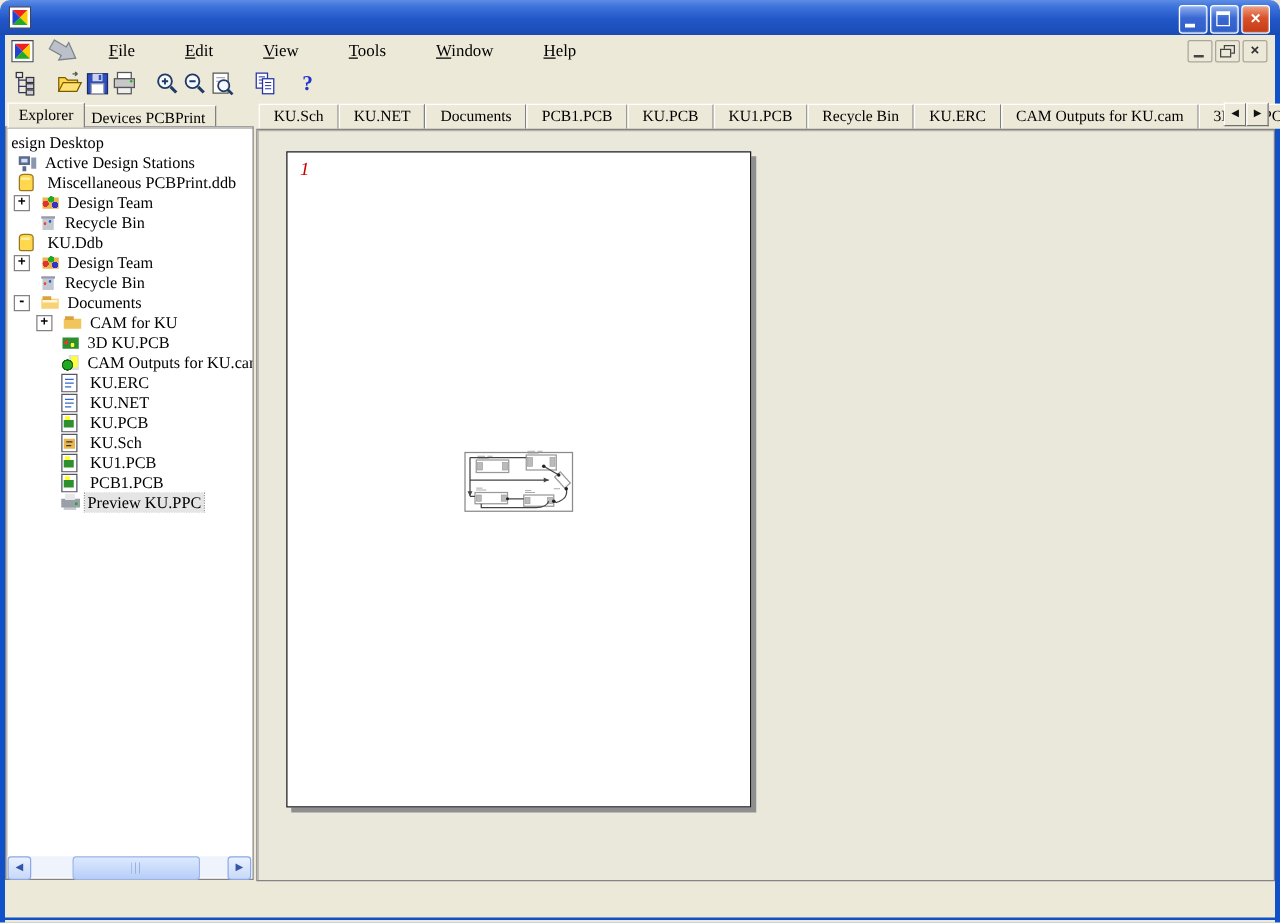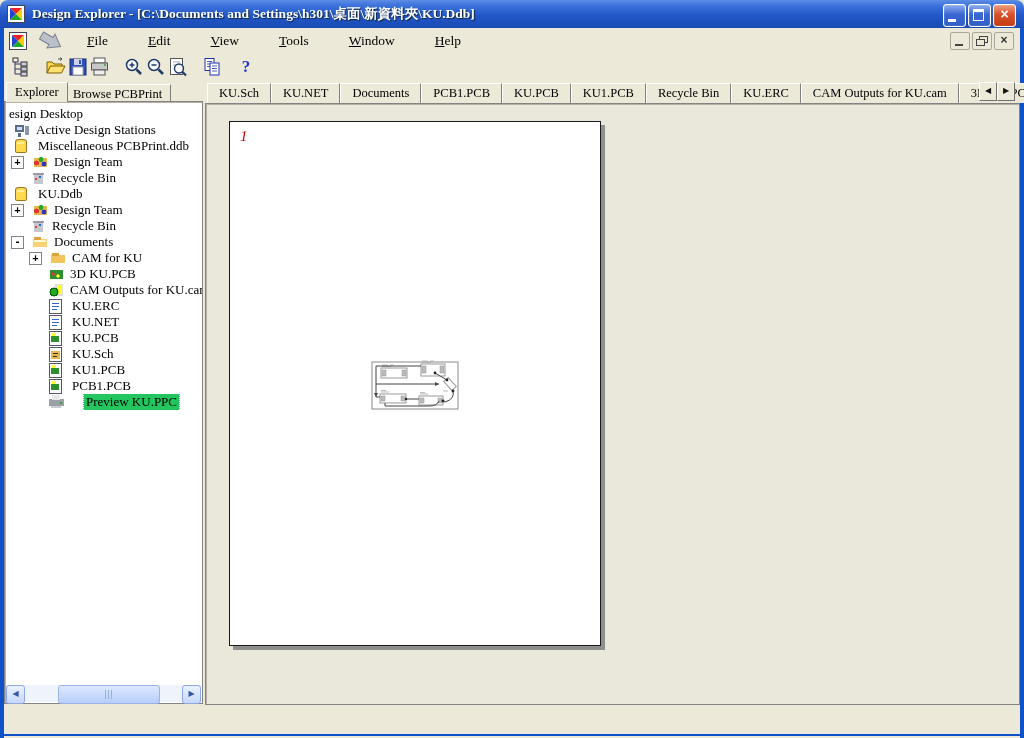--- a/index.html
+++ b/index.html
@@ -51,21 +51,21 @@
     border-left:1px solid #fff;border-top:1px solid #fff;border-right:1px solid #808080;}
   .ltab.active{top:82px;height:14px;z-index:3;}
   .ltab.inactive{top:84px;height:12px;}
 
   
   .left-panel{left:4px;top:101px;width:197px;height:601px;background:#fff;
     border:1px solid #848284;box-shadow:inset 1px 1px 0 #B5B2A5;}
   .tree{position:absolute;left:0;top:4px;right:0;}
   .trow{display:flex;align-items:center;height:16px;white-space:nowrap;overflow:hidden;}
   .trow .tlabel{font-size:13px;padding:0 2px;}
-  .trow .tlabel.sel{background:#22c55e;outline:1px dotted #999;margin-left:16px;}
+  .trow .tlabel.sel{background:#e5e5e5;outline:1px dotted #999;}
   .lvl0{padding-left:2px;} .lvl1{padding-left:10px;} .lvl2{padding-left:6px;} .lvl3{padding-left:24px;}
   .exp{width:11px;height:11px;flex:none;margin-right:9px;border:1px solid #848284;background:#fff;
     font:bold 10px/9px "DejaVu Sans Mono",monospace;text-align:center;color:#000;}
   .exp:empty{border:none;background:transparent;}
 
   
   .ti{width:15px;height:14px;flex:none;margin-right:4px;background-repeat:no-repeat;}
   .ic-stations{background-image:linear-gradient(#cfe0f8,#cfe0f8),linear-gradient(#5a6b8c,#5a6b8c),
      linear-gradient(#5a6b8c,#5a6b8c),linear-gradient(#8a97ad,#8a97ad);
      background-position:2px 4px,0 2px,3px 10px,10px 3px;background-size:5px 3px,9px 7px,3px 4px,4px 9px;}
@@ -154,21 +154,20 @@
 <div class="abs b-bottom"></div>
 
 <div class="abs titlebar">
   <svg class="app-icon" viewBox="0 0 18 18">
     <rect x="0.5" y="0.5" width="17" height="17" fill="#fff" stroke="#445"></rect>
     <polygon points="9,9 3,3 15,3" fill="#E22"></polygon>
     <polygon points="9,9 15,3 15,15" fill="#FC0"></polygon>
     <polygon points="9,9 15,15 3,15" fill="#2A2"></polygon>
     <polygon points="9,9 3,15 3,3" fill="#24C"></polygon>
   </svg>
-  <span class="title-text">Design Explorer - [C:\Documents and Settings\h301\桌面\新資料夾\KU.Ddb]</span>
   <span class="tb-btns">
     <span class="tb-btn min"></span>
     <span class="tb-btn max"></span>
     <span class="tb-btn close">×</span>
   </span>
 </div>
 
 <div class="abs menubar">
   <svg class="menu-appicon" viewBox="0 0 18 18">
     <rect x="0.5" y="0.5" width="17" height="17" fill="#fff" stroke="#445"></rect>
@@ -257,21 +256,21 @@
       <rect x="9" y="7" width="9" height="12" fill="#FFF" stroke="#2233AA"></rect>
       <path d="M11 10 h5 M11 12.5 h5 M11 15 h5" stroke="#2233AA" stroke-width="0.8"></path>
     </svg>
   </span>
   <span class="tool-btn" style="left:230px">
     <span class="help-glyph">?</span>
   </span>
 </div>
 
 <div class="abs ltab active" style="left:6px;"><span>Explorer</span></div>
-<div class="abs ltab inactive" style="left:64px;"><span>Browse PCBPrint</span></div>
+<div class="abs ltab inactive" style="left:64px;"><span>Devices PCBPrint</span></div>
 
 <div class="abs left-panel">
   <div class="tree">
     <div class="trow lvl0">
         <span class="tlabel">esign Desktop</span>
       </div>
     <div class="trow lvl1">
         <span class="ti ic-stations"></span>
         <span class="tlabel">Active Design Stations</span>
       </div>

